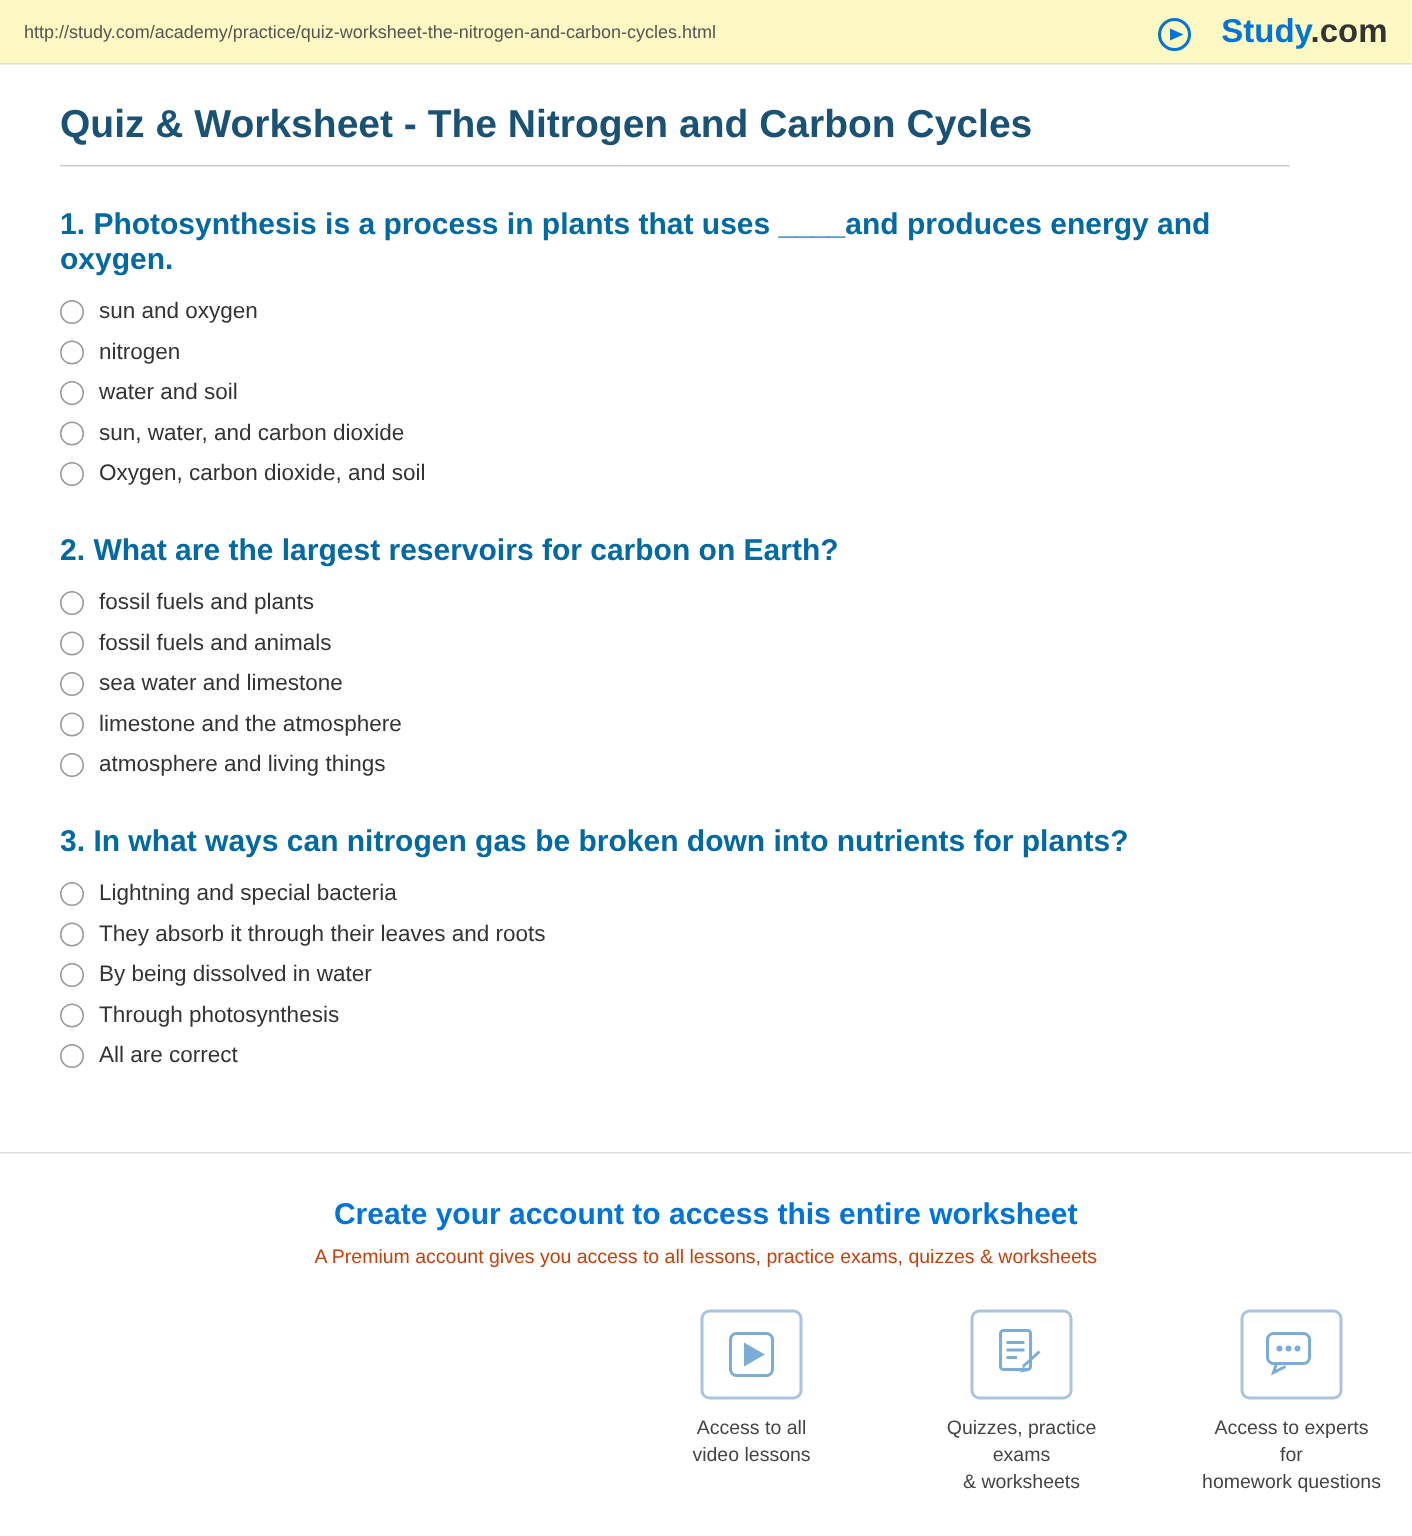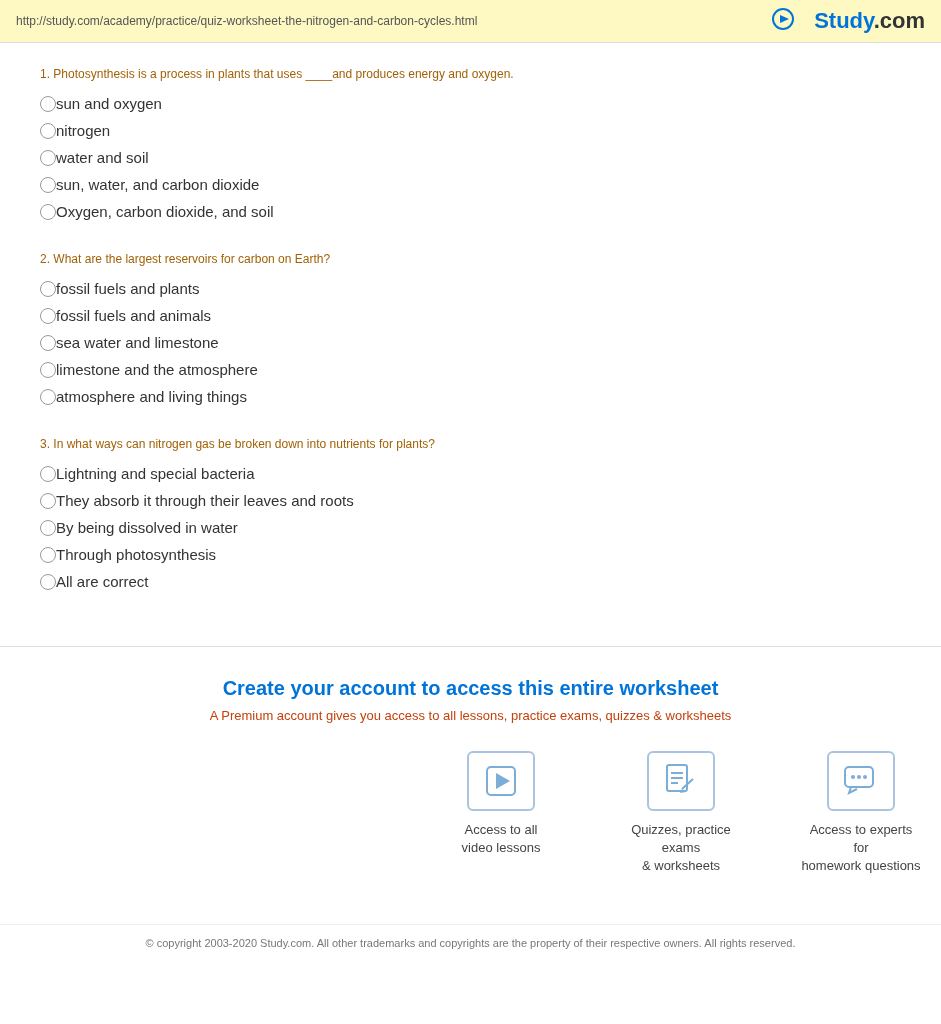--- a/index.html
+++ b/index.html
@@ -19,21 +19,21 @@
       padding: 8px 16px;
       border-bottom: 1px solid #ddd;
       background: #fef9c3;
     }
     .top-bar-url {
       font-size: 12px;
       color: #555;
     }
     .logo-area {
       display: flex;
-      align-items: flex-start;
+      align-items: flex-end;
       gap: 20px;
     }
     .logo-icon {
       width: 22px;
       height: 22px;
     }
 
     
     .main-content {
       padding: 24px 40px;
@@ -47,34 +47,35 @@
       margin-bottom: 28px;
       padding-bottom: 12px;
       border-bottom: 1px solid #ccc;
     }
 
     .question-block {
       margin-bottom: 32px;
     }
 
     .question-text {
-      font-size: 12px;
-      font-weight: normal;
-      color: #a16207;
+      font-size: 20px;
+      font-weight: bold;
+      color: #0369a1;
       margin-bottom: 14px;
     }
 
     .option-list {
       list-style: none;
       padding: 0;
     }
 
     .option-item {
       display: flex;
       align-items: center;
+      gap: 10px;
       margin-bottom: 10px;
       font-size: 15px;
       color: #333;
     }
 
     .radio-circle {
       width: 16px;
       height: 16px;
       border-radius: 50%;
       border: 1.5px solid #999;
@@ -156,20 +157,21 @@
       <polygon points="8,7 17,11 8,15" fill="#0074d9"></polygon>
     </svg>
     <span style="font-size:22px;font-weight:bold;">
       <span style="color:#0074d9;">Study</span><span style="color:#333;">.com</span>
     </span>
   </div>
 </div>
 
 <div class="main-content">
 
+  <h1 class="page-title">Quiz &amp; Worksheet - The Nitrogen and Carbon Cycles</h1>
 
   <div class="question-block">
     <div class="question-text">
       <span>1.</span>
       <span>Photosynthesis is a process in plants that uses ____and produces energy and oxygen.</span>
     </div>
     <ul class="option-list">
       <li class="option-item">
         <span class="radio-circle"></span>
         <span>sun and oxygen</span>

